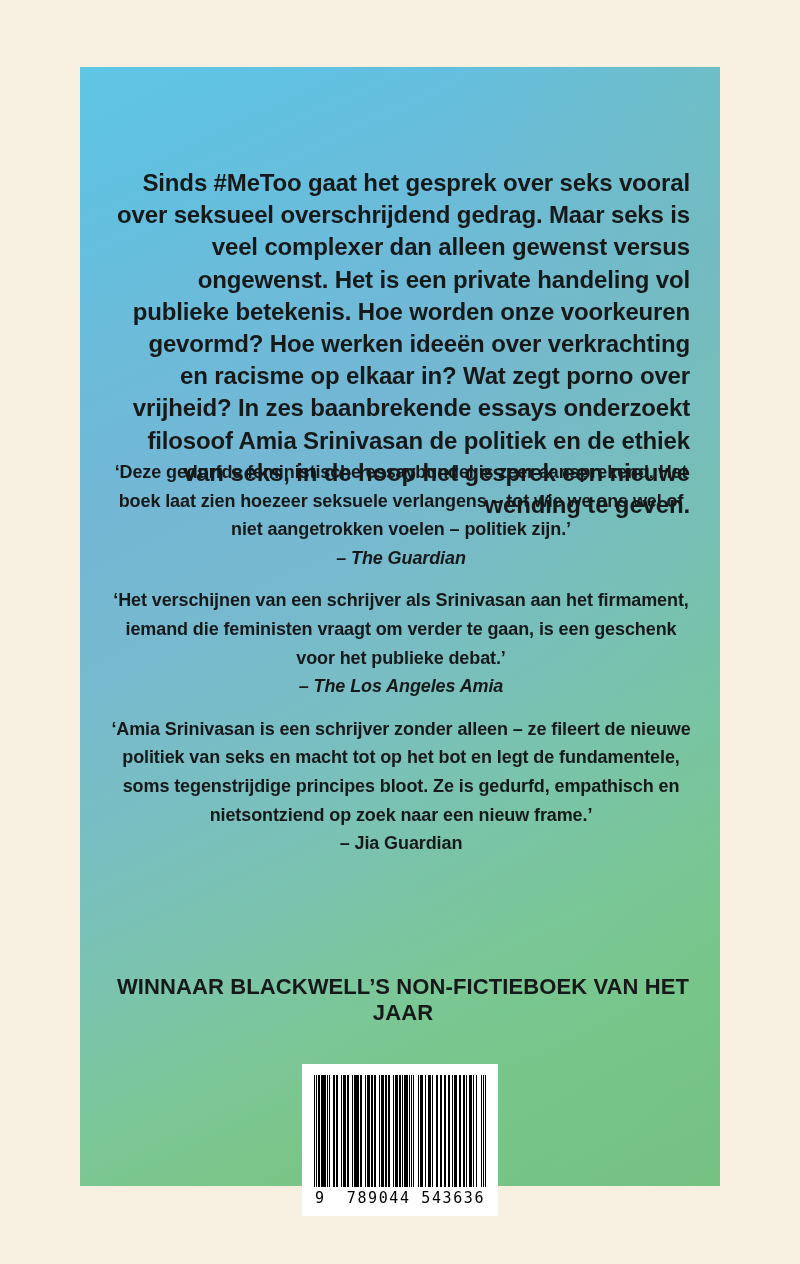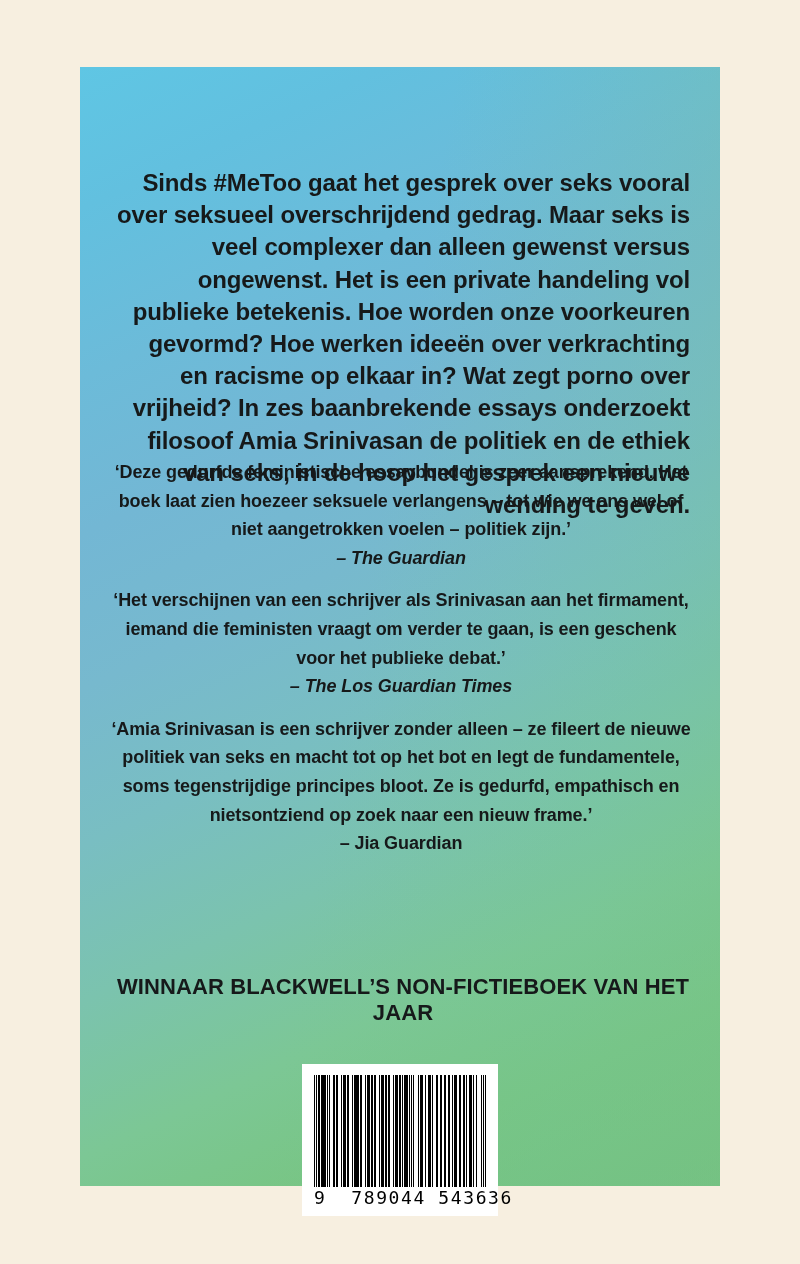--- a/index.html
+++ b/index.html
@@ -134,41 +134,41 @@
 
   #barcode-bars {
     width: 172px;
     height: 112px;
     display: block;
   }
 
   #barcode-number {
     margin-top: 1px;
     font-family: "DejaVu Sans Mono", "Liberation Mono", monospace;
-    font-size: 18px;
+    font-size: 15px;
     letter-spacing: 1.6px;
     color: #000;
     text-align: center;
     white-space: pre;
     line-height: 20px;
   }
 </style>
 </head>
 <body>
 
 <div id="page">
 
   <div id="cover">
     <div id="cover-inner">
 
       <p id="blurb" class="blurb">Sinds #MeToo gaat het gesprek over seks vooral over seksueel overschrijdend gedrag. Maar seks is veel complexer dan alleen gewenst versus ongewenst. Het is een private handeling vol publieke betekenis. Hoe worden onze voorkeuren gevormd? Hoe werken ideeën over verkrachting en racisme op elkaar in? Wat zegt porno over vrijheid? In zes baanbrekende essays onderzoekt filosoof Amia Srinivasan de politiek en de ethiek van seks, in de hoop het gesprek een nieuwe wending te geven.</p>
 
       <div id="quotes">
           <div class="quote"><span>‘Deze gedurfde feministische essaybundel is zeer aansprekend. Het boek laat zien hoezeer seksuele verlangens – tot wie we ons wel of niet aangetrokken voelen – politiek zijn.’</span><span class="quote-attrib italic">– The Guardian</span></div>
-          <div class="quote"><span>‘Het verschijnen van een schrijver als Srinivasan aan het firmament, iemand die feministen vraagt om verder te gaan, is een geschenk voor het publieke debat.’</span><span class="quote-attrib italic">– The Los Guardian Times</span></div>
+          <div class="quote"><span>‘Het verschijnen van een schrijver als Srinivasan aan het firmament, iemand die feministen vraagt om verder te gaan, is een geschenk voor het publieke debat.’</span><span class="quote-attrib italic">– The Los Angeles Amia</span></div>
           <div class="quote"><span>‘Amia Srinivasan is een schrijver zonder alleen – ze fileert de nieuwe politiek van seks en macht tot op het bot en legt de fundamentele, soms tegenstrijdige principes bloot. Ze is gedurfd, empathisch en nietsontziend op zoek naar een nieuw frame.’</span><span class="quote-attrib">– Jia Guardian</span></div>
         </div>
 
       <div id="award" class="award">WINNAAR BLACKWELL’S NON-FICTIEBOEK VAN HET JAAR</div>
 
     </div>
   </div>
 
   <div id="barcode-box">
     <svg id="barcode-bars" viewBox="0 0 183 112" preserveAspectRatio="none" shape-rendering="crispEdges">

